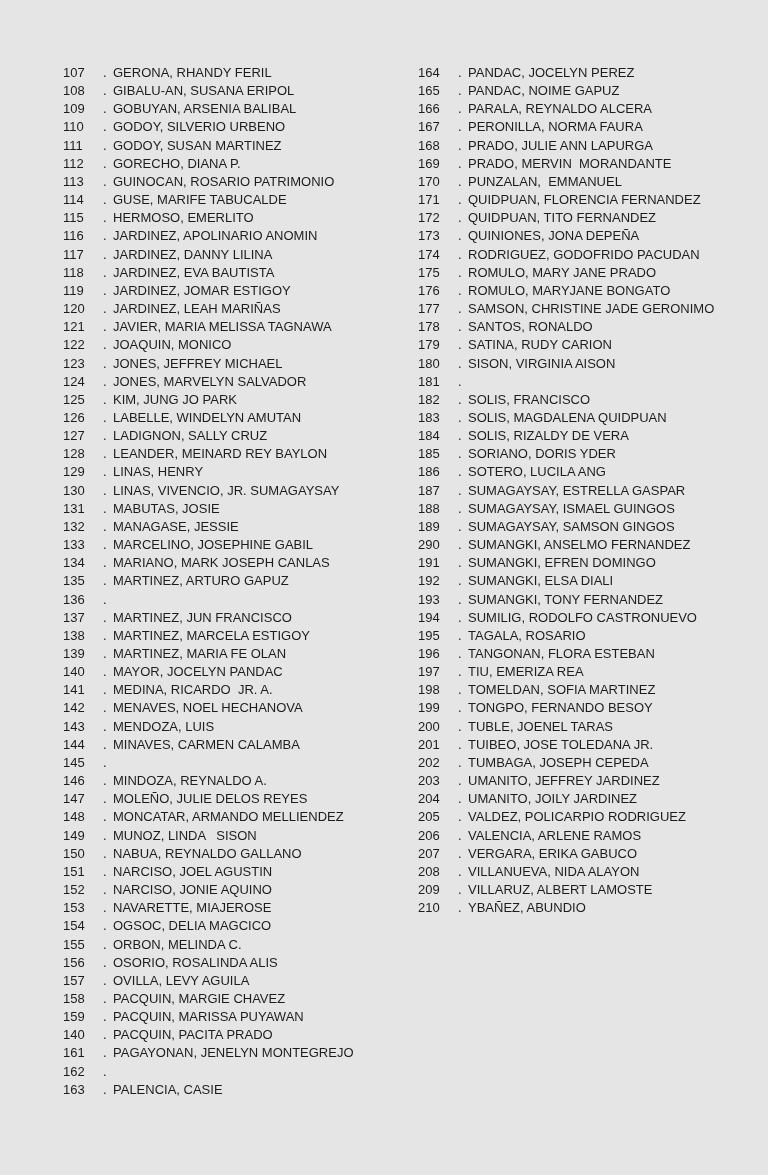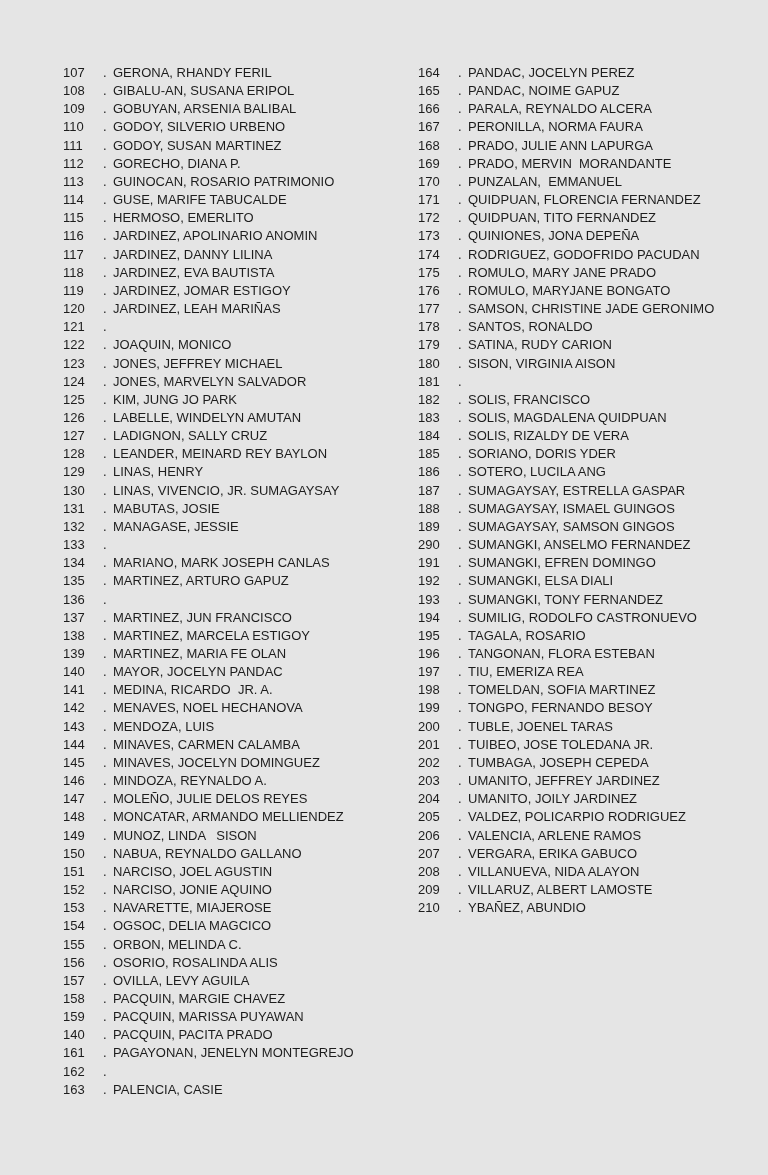--- a/index.html
+++ b/index.html
@@ -120,20 +120,21 @@
           <span class="name">JARDINEZ, JOMAR ESTIGOY</span>
         </div>
         <div class="row">
           <span class="num">120</span>
           <span class="dot">.</span>
           <span class="name">JARDINEZ, LEAH MARIÑAS</span>
         </div>
         <div class="row">
           <span class="num">121</span>
           <span class="dot">.</span>
+          <span class="name">JAVIER, MARIA MELISSA TAGNAWA</span>
         </div>
         <div class="row">
           <span class="num">122</span>
           <span class="dot">.</span>
           <span class="name">JOAQUIN, MONICO</span>
         </div>
         <div class="row">
           <span class="num">123</span>
           <span class="dot">.</span>
           <span class="name">JONES, JEFFREY MICHAEL</span>
@@ -179,20 +180,21 @@
           <span class="name">MABUTAS, JOSIE</span>
         </div>
         <div class="row">
           <span class="num">132</span>
           <span class="dot">.</span>
           <span class="name">MANAGASE, JESSIE</span>
         </div>
         <div class="row">
           <span class="num">133</span>
           <span class="dot">.</span>
+          <span class="name">MARCELINO, JOSEPHINE GABIL</span>
         </div>
         <div class="row">
           <span class="num">134</span>
           <span class="dot">.</span>
           <span class="name">MARIANO, MARK JOSEPH CANLAS</span>
         </div>
         <div class="row">
           <span class="num">135</span>
           <span class="dot">.</span>
           <span class="name">MARTINEZ, ARTURO GAPUZ</span>
@@ -237,21 +239,20 @@
           <span class="name">MENDOZA, LUIS</span>
         </div>
         <div class="row">
           <span class="num">144</span>
           <span class="dot">.</span>
           <span class="name">MINAVES, CARMEN CALAMBA</span>
         </div>
         <div class="row">
           <span class="num">145</span>
           <span class="dot">.</span>
-          <span class="name">MINAVES, JOCELYN DOMINGUEZ</span>
         </div>
         <div class="row">
           <span class="num">146</span>
           <span class="dot">.</span>
           <span class="name">MINDOZA, REYNALDO A.</span>
         </div>
         <div class="row">
           <span class="num">147</span>
           <span class="dot">.</span>
           <span class="name">MOLEÑO, JULIE DELOS REYES</span>

